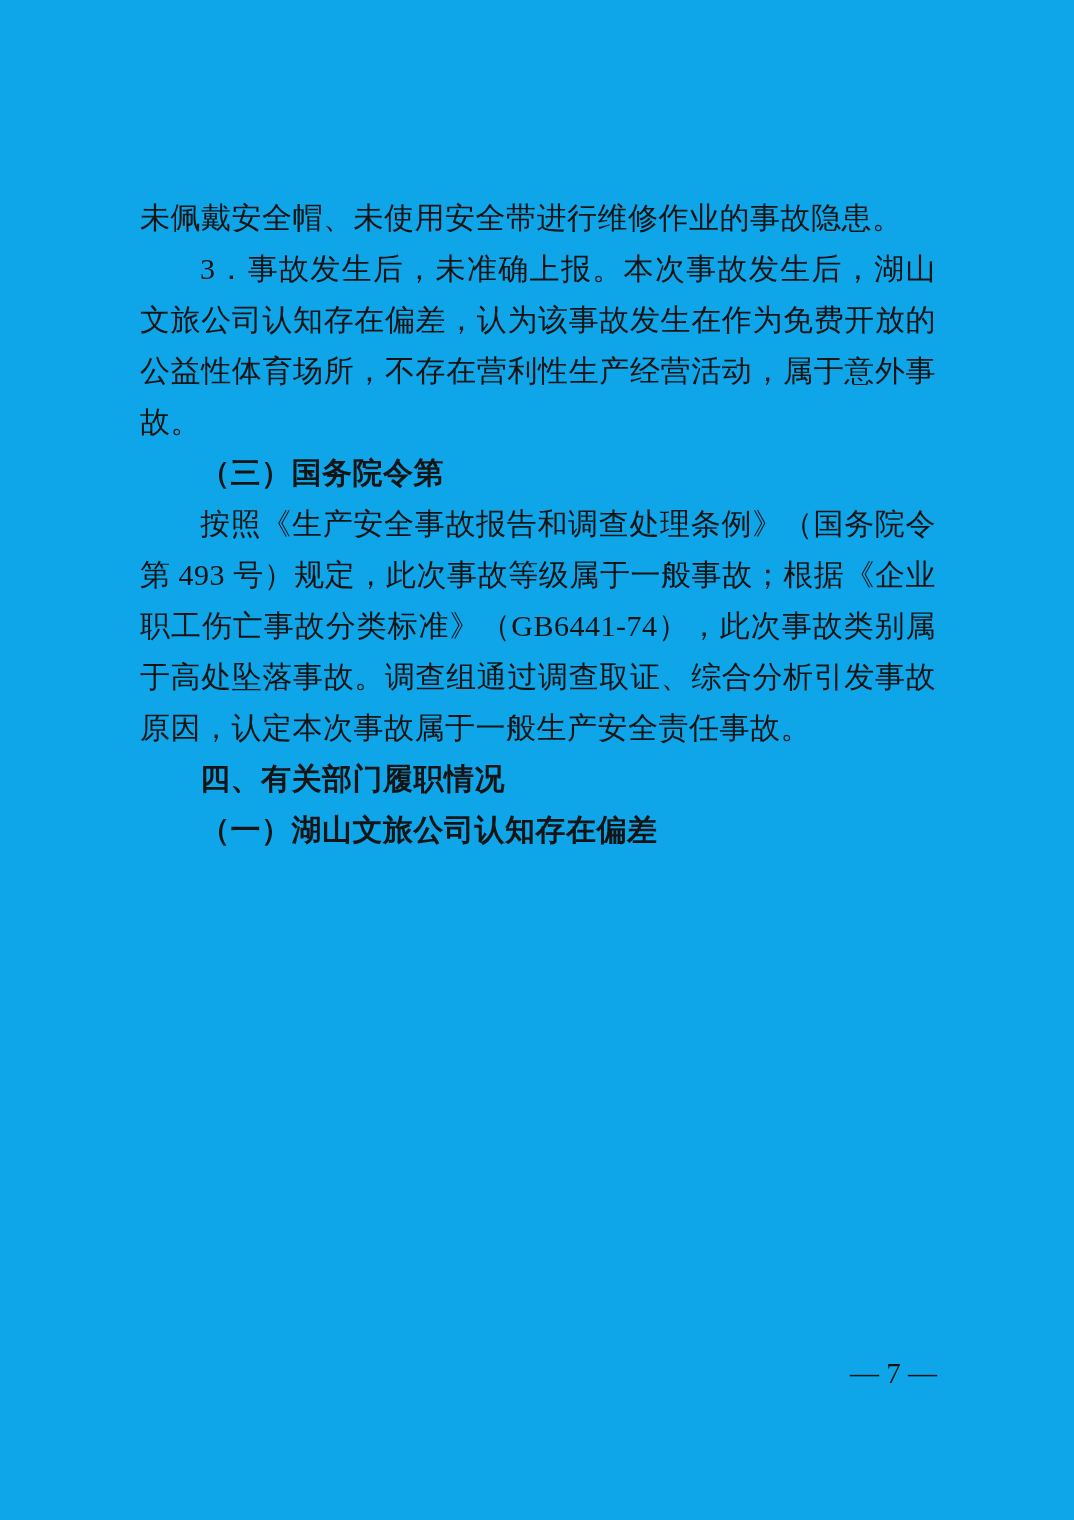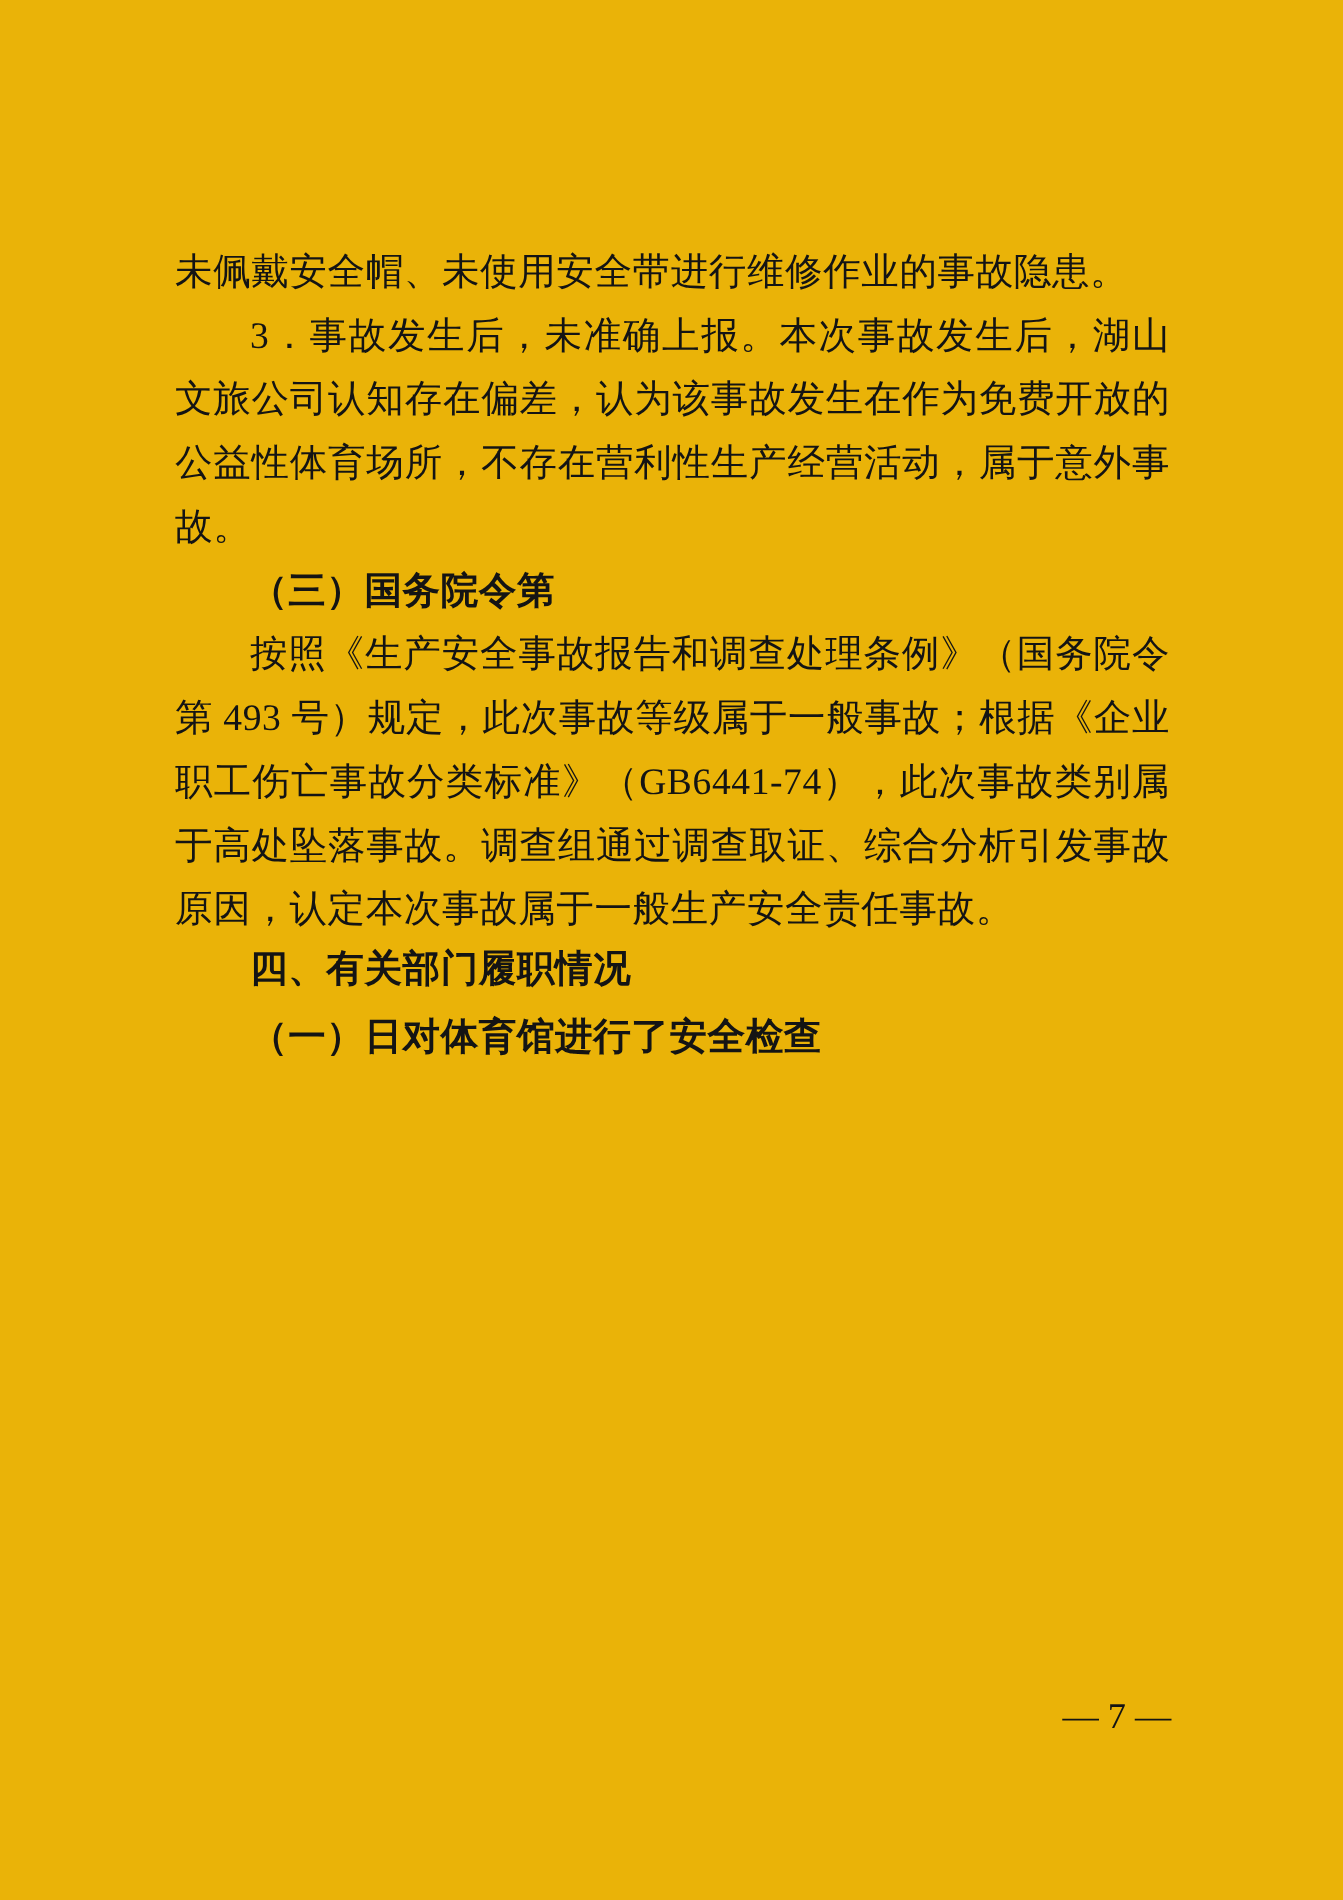--- a/index.html
+++ b/index.html
@@ -7,41 +7,41 @@
     width: 1074px;
     height: 1520px;
     background: #ffffff;
     color: #141414;
     font-family: "Liberation Serif", "DejaVu Serif", serif;
   }
   .page {
     position: relative;
     width: 1074px;
     height: 1520px;
-    background: #eab308;
+    background: #0ea5e9;
     overflow: hidden;
   }
   .textblock {
     position: absolute;
     left: 140px;
     top: 192px;
     width: 796px;
     font-size: 30px;
     line-height: 51px;
     text-align: justify;
     letter-spacing: 0.5px;
   }
   .textblock p {
     margin: 0;
     padding: 0;
     text-indent: 2em;
   }
   .textblock p.no-indent { text-indent: 0; }
   .h-hei {
-    font-family: Liberation Mono, monospace;
+    font-family: Liberation Sans, sans-serif;
     font-weight: bold;
     text-align: left;
   }
   .h-kai {
     font-weight: bold;
     text-align: left;
   }
   .lead-bold { font-weight: bold; }
   .footer {
     position: absolute;
@@ -64,20 +64,20 @@
     <p>3．事故发生后，未准确上报。本次事故发生后，湖山文旅公司认知存在偏差，认为该事故发生在作为免费开放的公益性体育场所，不存在营利性生产经营活动，属于意外事故。</p>
 
     <p class="h-kai">（三）国务院令第</p>
 
     <p>按照《生产安全事故报告和调查处理条例》（国务院令第 493 号）规定，此次事故等级属于一般事故；根据《企业职工伤亡事故分类标准》（GB6441-74），此次事故类别属于高处坠落事故。调查组通过调查取证、综合分析引发事故原因，认定本次事故属于一般生产安全责任事故。</p>
 
     <p class="h-hei">四、有关部门履职情况</p>
 
 
 
-    <p class="h-kai">（一）日对体育馆进行了安全检查</p>
+    <p class="h-kai">（一）湖山文旅公司认知存在偏差</p>
 
 
   </div>
 
   <div class="footer">— 7 —</div>
 
 </div>
 
 </body></html>

